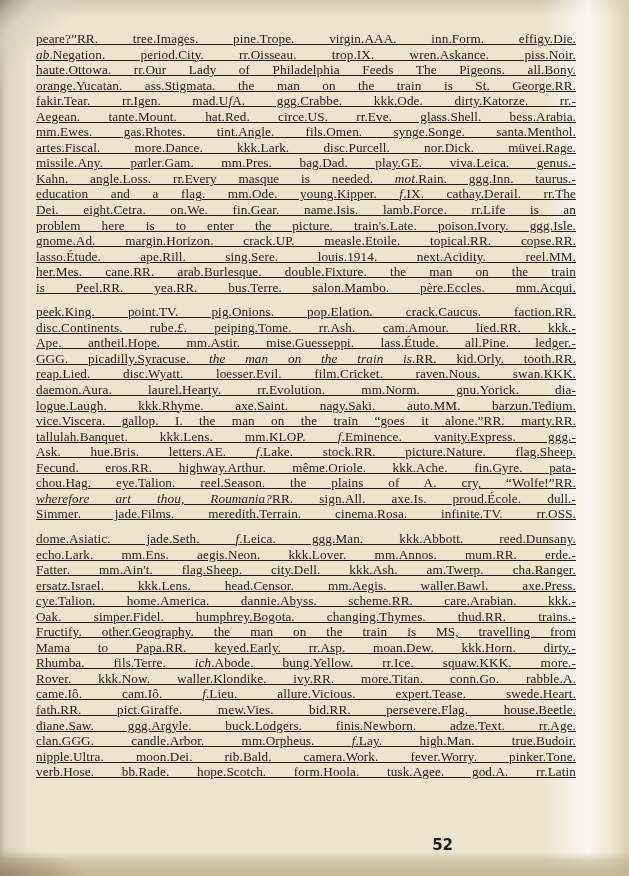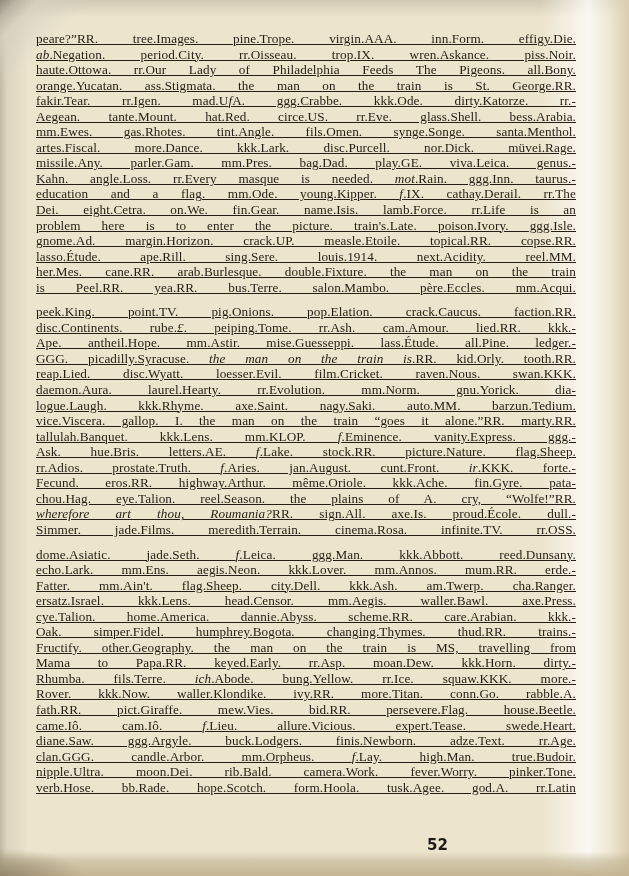--- a/index.html
+++ b/index.html
@@ -38,21 +38,21 @@
     text-align-last:justify;
     white-space:normal;
     height:15.55px;
     text-decoration:underline;
   }
   .it{font-style:italic;}
   .folio{
     position:absolute;left:427px;top:836px;width:26px;
     font-family:"DejaVu Sans","Liberation Sans",sans-serif;
     font-weight:bold;font-size:15px;color:#1d1c19;
-    text-align:left;
+    text-align:right;
   }
 </style>
 </head>
 <body>
 
 <div class="book-page">
   <div class="text-block">
       <div class="paragraph">
         <div class="line"><span>peare?”RR. tree.Images. pine.Trope. virgin.AAA. inn.Form. effigy.Die.</span></div>
         <div class="line"><span class="it">ab</span><span>.Negation. period.City. rr.Oisseau. trop.IX. wren.Askance. piss.Noir.</span></div>
@@ -76,39 +76,38 @@
         <div class="line"><span>peek.King. point.TV. pig.Onions. pop.Elation. crack.Caucus. faction.RR.</span></div>
         <div class="line"><span>disc.Continents. rube.</span><span class="it">£</span><span>. peiping.Tome. rr.Ash. cam.Amour. lied.RR. kkk.-</span></div>
         <div class="line"><span>Ape. antheil.Hope. mm.Astir. mise.Guesseppi. lass.Étude. all.Pine. ledger.-</span></div>
         <div class="line"><span>GGG. picadilly.Syracuse. </span><span class="it">the man on the train is</span><span>.RR. kid.Orly. tooth.RR.</span></div>
         <div class="line"><span>reap.Lied. disc.Wyatt. loesser.Evil. film.Cricket. raven.Nous. swan.KKK.</span></div>
         <div class="line"><span>daemon.Aura. laurel.Hearty. rr.Evolution. mm.Norm. gnu.Yorick. dia-</span></div>
         <div class="line"><span>logue.Laugh. kkk.Rhyme. axe.Saint. nagy.Saki. auto.MM. barzun.Tedium.</span></div>
         <div class="line"><span>vice.Viscera. gallop. I. the man on the train “goes it alone.”RR. marty.RR.</span></div>
         <div class="line"><span>tallulah.Banquet. kkk.Lens. mm.KLOP. </span><span class="it">f</span><span>.Eminence. vanity.Express. ggg.-</span></div>
         <div class="line"><span>Ask. hue.Bris. letters.AE. </span><span class="it">f</span><span>.Lake. stock.RR. picture.Nature. flag.Sheep.</span></div>
-        <div class="line"><span>rr.Adios. prostate.Truth. </span><span class="it">f</span><span>.Aries. jan.August. cunt.Front. </span><span class="it">ir</span><span>.KKK. forte.-</span></div>
         <div class="line"><span>Fecund. eros.RR. highway.Arthur. même.Oriole. kkk.Ache. fin.Gyre. pata-</span></div>
         <div class="line"><span>chou.Hag. eye.Talion. reel.Season. the plains of A. cry, “Wolfe!”RR.</span></div>
         <div class="line"><span class="it">wherefore art thou, Roumania?</span><span>RR. sign.All. axe.Is. proud.École. dull.-</span></div>
         <div class="line"><span>Simmer. jade.Films. meredith.Terrain. cinema.Rosa. infinite.TV. rr.OSS.</span></div>
       </div>
       <div class="paragraph">
         <div class="line"><span>dome.Asiatic. jade.Seth. </span><span class="it">f</span><span>.Leica. ggg.Man. kkk.Abbott. reed.Dunsany.</span></div>
         <div class="line"><span>echo.Lark. mm.Ens. aegis.Neon. kkk.Lover. mm.Annos. mum.RR. erde.-</span></div>
         <div class="line"><span>Fatter. mm.Ain't. flag.Sheep. city.Dell. kkk.Ash. am.Twerp. cha.Ranger.</span></div>
         <div class="line"><span>ersatz.Israel. kkk.Lens. head.Censor. mm.Aegis. waller.Bawl. axe.Press.</span></div>
         <div class="line"><span>cye.Talion. home.America. dannie.Abyss. scheme.RR. care.Arabian. kkk.-</span></div>
         <div class="line"><span>Oak. simper.Fidel. humphrey.Bogota. changing.Thymes. thud.RR. trains.-</span></div>
         <div class="line"><span>Fructify. other.Geography. the man on the train is MS, travelling from</span></div>
         <div class="line"><span>Mama to Papa.RR. keyed.Early. rr.Asp. moan.Dew. kkk.Horn. dirty.-</span></div>
         <div class="line"><span>Rhumba. fils.Terre. </span><span class="it">ich</span><span>.Abode. bung.Yellow. rr.Ice. squaw.KKK. more.-</span></div>
         <div class="line"><span>Rover. kkk.Now. waller.Klondike. ivy.RR. more.Titan. conn.Go. rabble.A.</span></div>
+        <div class="line"><span>came.Iô. cam.Iô. </span><span class="it">f</span><span>.Lieu. allure.Vicious. expert.Tease. swede.Heart.</span></div>
         <div class="line"><span>fath.RR. pict.Giraffe. mew.Vies. bid.RR. persevere.Flag. house.Beetle.</span></div>
-        <div class="line"><span>came.Iô. cam.Iô. </span><span class="it">f</span><span>.Lieu. allure.Vicious. expert.Tease. swede.Heart.</span></div>
         <div class="line"><span>diane.Saw. ggg.Argyle. buck.Lodgers. finis.Newborn. adze.Text. rr.Age.</span></div>
         <div class="line"><span>clan.GGG. candle.Arbor. mm.Orpheus. </span><span class="it">f</span><span>.Lay. high.Man. true.Budoir.</span></div>
         <div class="line"><span>nipple.Ultra. moon.Dei. rib.Bald. camera.Work. fever.Worry. pinker.Tone.</span></div>
         <div class="line"><span>verb.Hose. bb.Rade. hope.Scotch. form.Hoola. tusk.Agee. god.A. rr.Latin</span></div>
       </div>
     </div>
   <div class="folio">52</div>
 </div>
 
 </body></html>

